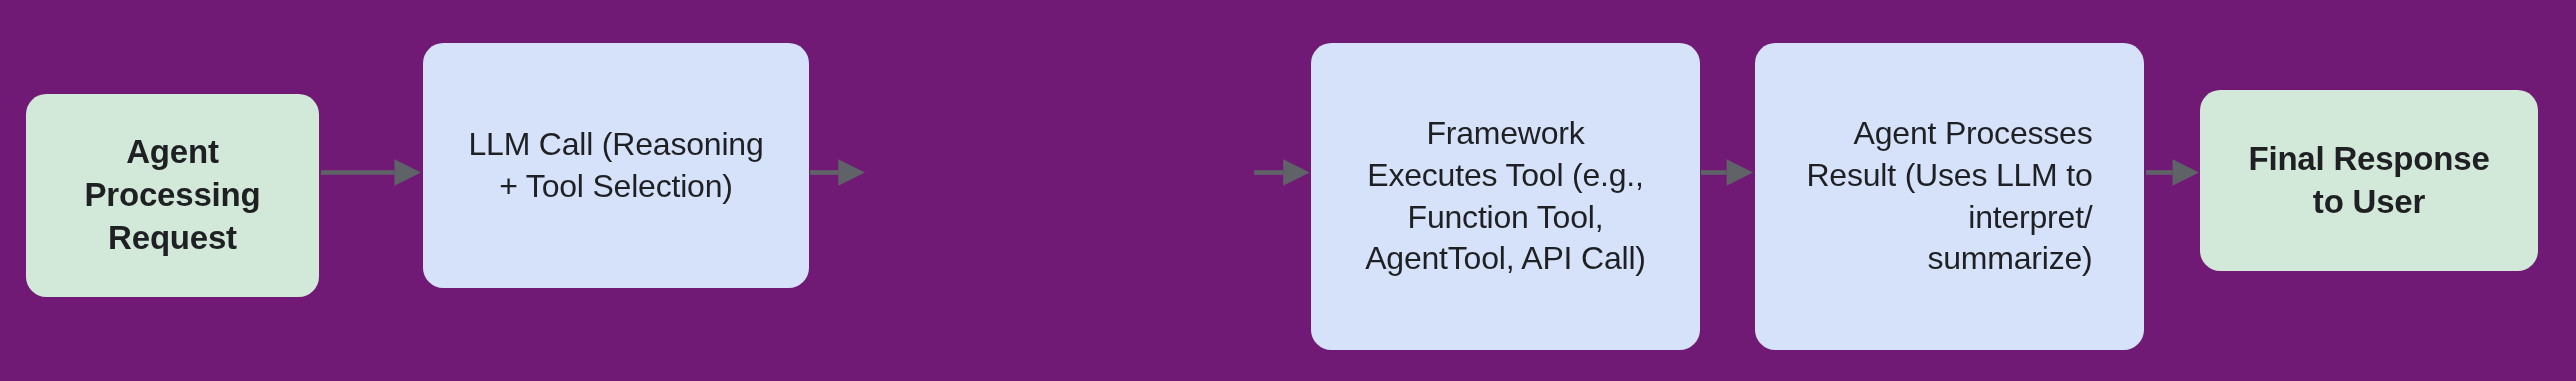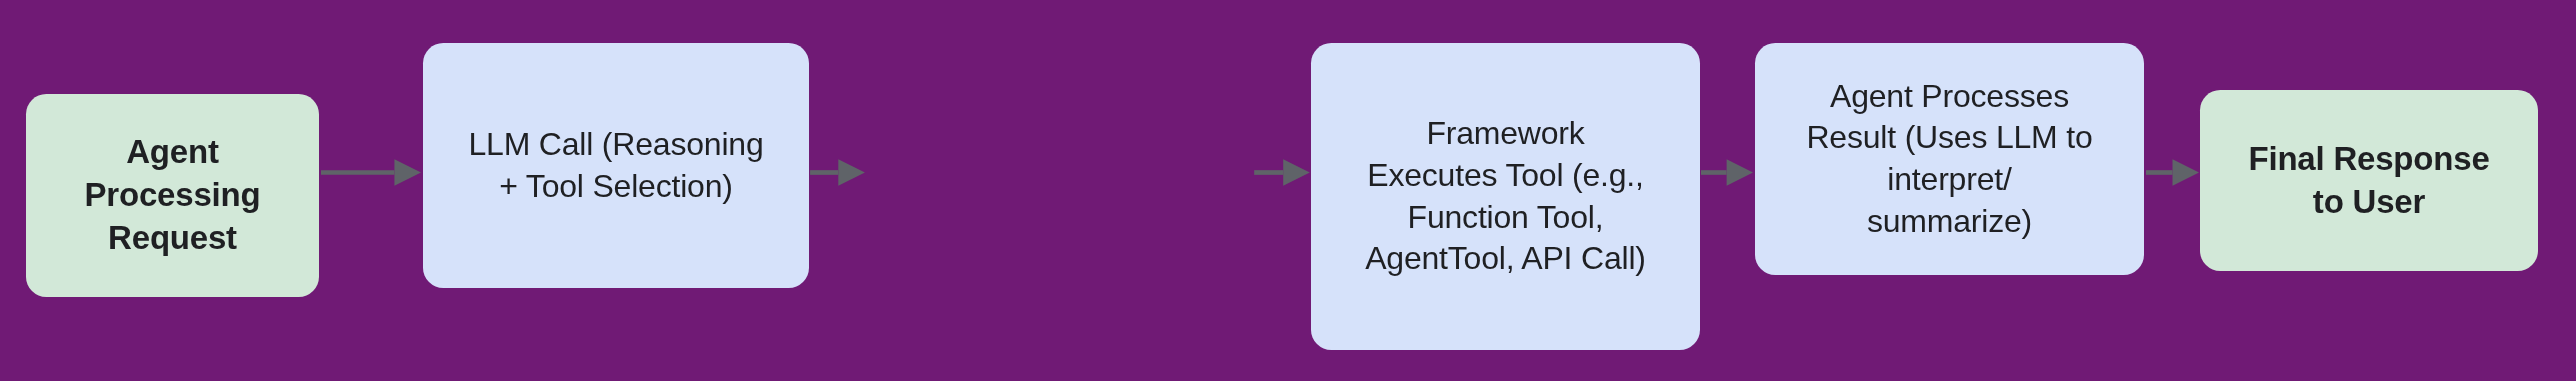--- a/index.html
+++ b/index.html
@@ -73,20 +73,20 @@
       </svg></div>
     <div class="node node-terminal" style="left: 26px; top: 94px; width: 293px; height: 203px; background: rgb(210, 232, 216);"><span>Agent
 Processing
 Request</span></div>
     <div class="node node-process" style="left: 423px; top: 43px; width: 386px; height: 245px; background: rgb(214, 226, 250);"><span>LLM Call (Reasoning
 + Tool Selection)</span></div>
     <div class="node node-process" style="left: 1311px; top: 43px; width: 389px; height: 307px; background: rgb(214, 226, 250); text-align: center;"><span>Framework
 Executes Tool (e.g.,
 Function Tool,
 AgentTool, API Call)</span></div>
-    <div class="node node-process" style="left: 1755px; top: 43px; width: 389px; height: 232px; background: rgb(214, 226, 250);"><span>Agent Processes
+    <div class="node node-process" style="left: 1755px; top: 43px; width: 389px; height: 307px; background: rgb(214, 226, 250); text-align: right;"><span>Agent Processes
 Result (Uses LLM to
 interpret/
 summarize)</span></div>
     <div class="node node-terminal" style="left: 2200px; top: 90px; width: 338px; height: 181px; background: rgb(210, 232, 216);"><span>Final Response
 to User</span></div>
   </div>
 
 
 </body></html>

